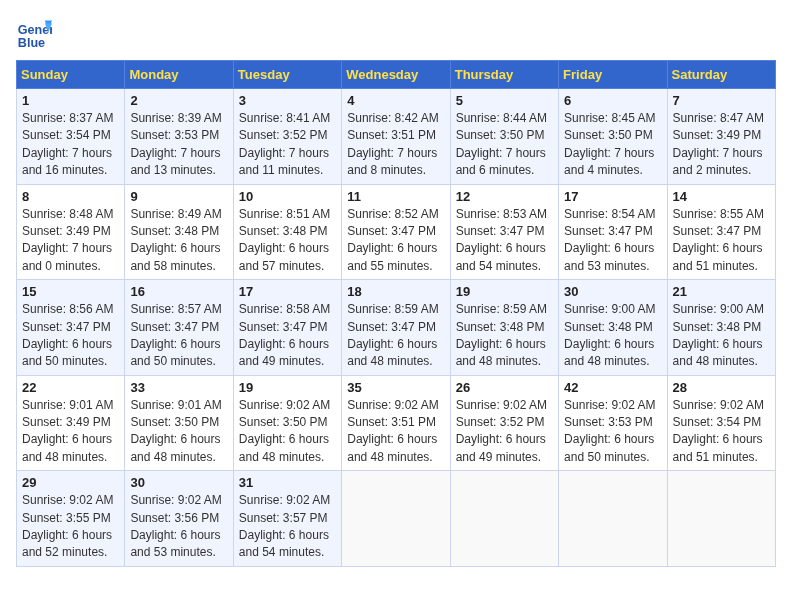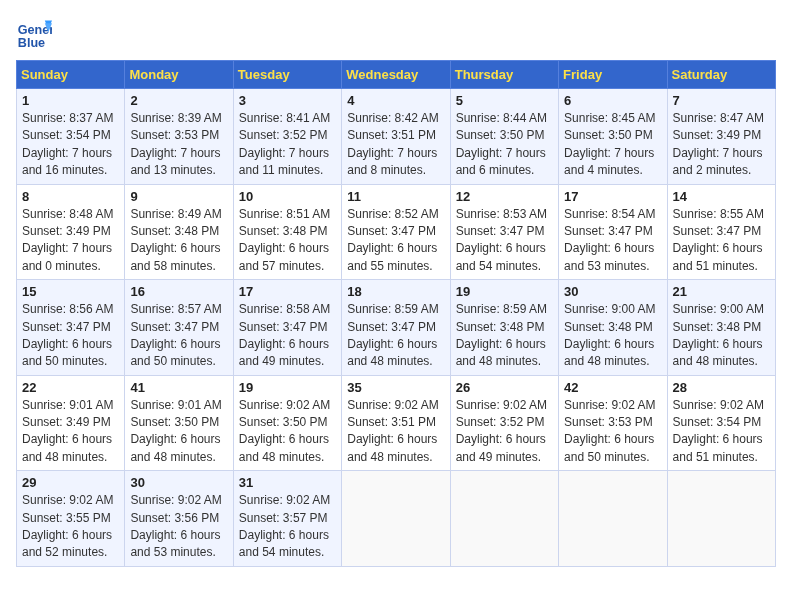--- a/index.html
+++ b/index.html
@@ -165,21 +165,21 @@
         <td><span class="day-num">19</span>
 <span class="cell-text">Sunrise: 8:59 AM<br>Sunset: 3:48 PM<br>Daylight: 6 hours and 48 minutes.</span></td>
         <td><span class="day-num">30</span>
 <span class="cell-text">Sunrise: 9:00 AM<br>Sunset: 3:48 PM<br>Daylight: 6 hours and 48 minutes.</span></td>
         <td><span class="day-num">21</span>
 <span class="cell-text">Sunrise: 9:00 AM<br>Sunset: 3:48 PM<br>Daylight: 6 hours and 48 minutes.</span></td>
       </tr>
       <tr>
         <td><span class="day-num">22</span>
 <span class="cell-text">Sunrise: 9:01 AM<br>Sunset: 3:49 PM<br>Daylight: 6 hours and 48 minutes.</span></td>
-        <td><span class="day-num">41</span>
+        <td><span class="day-num">33</span>
 <span class="cell-text">Sunrise: 9:01 AM<br>Sunset: 3:50 PM<br>Daylight: 6 hours and 48 minutes.</span></td>
         <td><span class="day-num">19</span>
 <span class="cell-text">Sunrise: 9:02 AM<br>Sunset: 3:50 PM<br>Daylight: 6 hours and 48 minutes.</span></td>
         <td><span class="day-num">35</span>
 <span class="cell-text">Sunrise: 9:02 AM<br>Sunset: 3:51 PM<br>Daylight: 6 hours and 48 minutes.</span></td>
         <td><span class="day-num">26</span>
 <span class="cell-text">Sunrise: 9:02 AM<br>Sunset: 3:52 PM<br>Daylight: 6 hours and 49 minutes.</span></td>
         <td><span class="day-num">42</span>
 <span class="cell-text">Sunrise: 9:02 AM<br>Sunset: 3:53 PM<br>Daylight: 6 hours and 50 minutes.</span></td>
         <td><span class="day-num">28</span>

